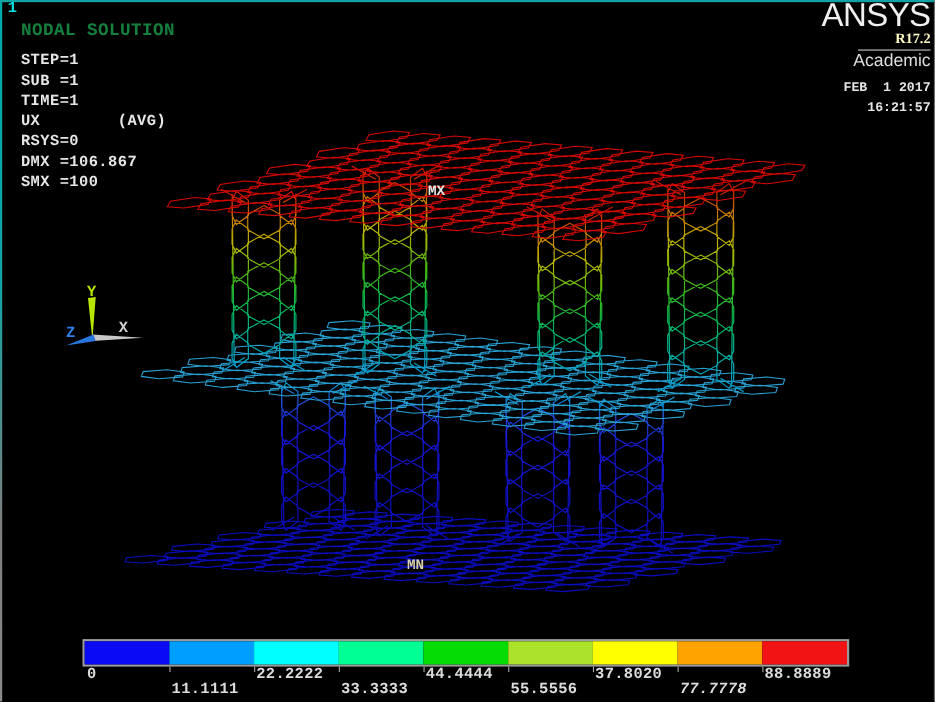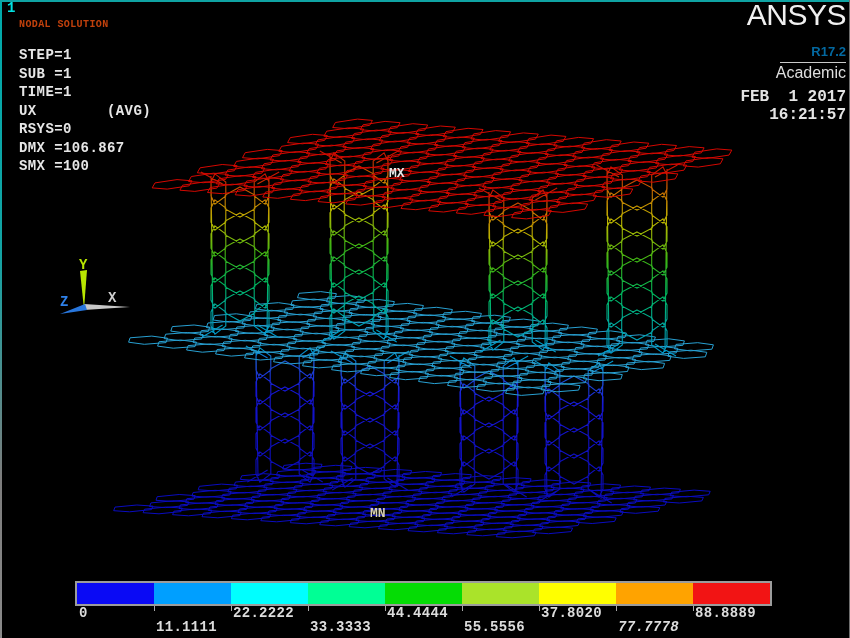--- a/index.html
+++ b/index.html
@@ -5,34 +5,34 @@
   html,body{margin:0;padding:0;background:#000;}
   #app{position:relative;width:850px;height:638px;background:#000;overflow:hidden;
        font-family:"Liberation Mono","DejaVu Sans Mono",monospace;}
   
   #frame-left{position:absolute;left:0;top:0;width:2px;height:100%;
               background:linear-gradient(#00AAAA,#13A3A3 40%,#7d7d7d 75%,#8a8a8a);}
   #frame-top{position:absolute;left:0;top:0;width:100%;height:2px;background:#0FA3A3;}
   #frame-right{position:absolute;right:0;top:0;width:1px;height:100%;background:#6e6e6e;}
   #plot-number{position:absolute;left:7px;top:0px;color:#00E2E2;font-size:14px;font-weight:700;}
   
-  #solution-title{position:absolute;left:19px;top:19px;color:#c2410c;font-size:10px;
+  #solution-title{position:absolute;left:19px;top:19px;color:#15803d;font-size:16px;
                   font-weight:700;letter-spacing:.4px;white-space:pre;}
   #solution-info{position:absolute;left:19px;top:46px;color:#E6E6E6;font-size:14px;
                  font-weight:700;letter-spacing:.4px;line-height:18.5px;white-space:pre;}
   
   #brand{position:absolute;right:4px;top:3px;text-align:right;}
   #brand-logo{font-family:"Liberation Sans","DejaVu Sans",sans-serif;font-weight:400;
               font-size:30px;line-height:24px;color:#F0F0F0;letter-spacing:-.5px;}
-  #brand-release{font-family:Liberation Sans, sans-serif;font-weight:700;
-                 font-size:13px;color:#0369a1;line-height:13px;margin-top:18px;}
+  #brand-release{font-family:Liberation Serif, serif;font-weight:700;
+                 font-size:13px;color:#fef9c3;line-height:13px;margin-top:1px;}
   #brand-rule{width:66px;height:1px;background:#C9C9C9;margin:4px 0 3px auto;}
   #brand-edition{font-family:"Liberation Sans","DejaVu Sans",sans-serif;font-size:16px;
                  color:#DEDEDE;line-height:13px;}
-  #brand-date,#brand-time{font-size:16px;font-weight:700;color:#E4E4E4;line-height:18px;
+  #brand-date,#brand-time{font-size:12px;font-weight:700;color:#E4E4E4;line-height:18px;
                  white-space:pre;}
   #brand-date{margin-top:9px;}
   
   #legend-bar{position:absolute;left:75px;top:581px;width:697px;height:25px;
               border:2px solid #9C9C9C;box-sizing:border-box;display:flex;background:#000;}
   .legend-seg{flex:1 1 0;height:100%;}
   .legend-tick{position:absolute;width:1px;height:5px;background:#A8A8A8;top:606px;}
   .legend-label{position:absolute;color:#DCDCDC;font-size:14px;font-weight:700;
                 letter-spacing:.3px;white-space:pre;}
   svg text{font-family:"Liberation Mono","DejaVu Sans Mono",monospace;}

